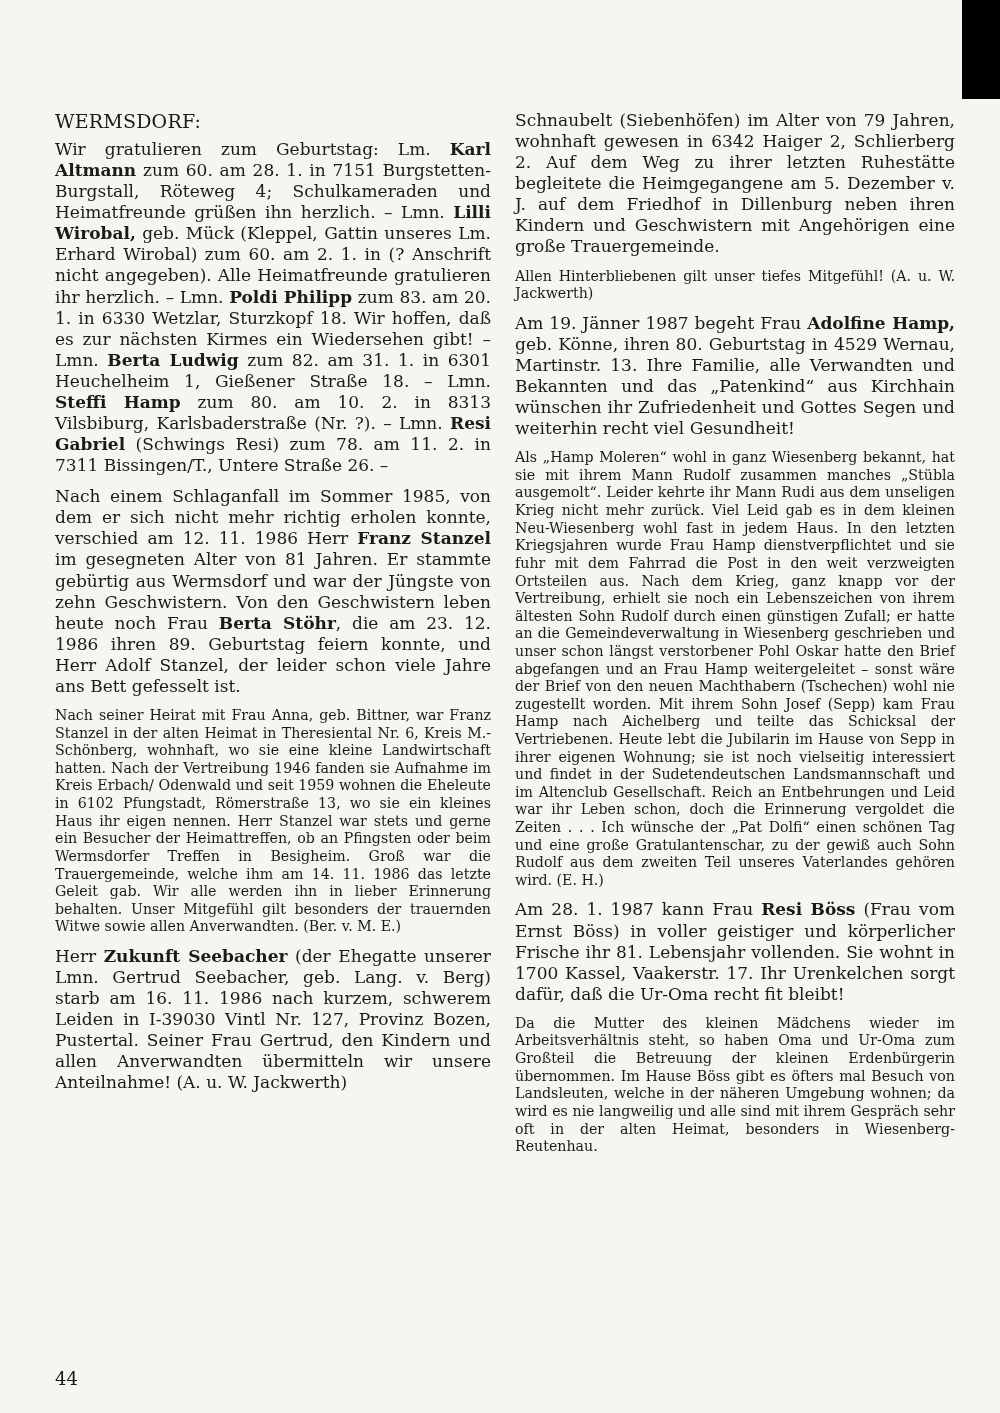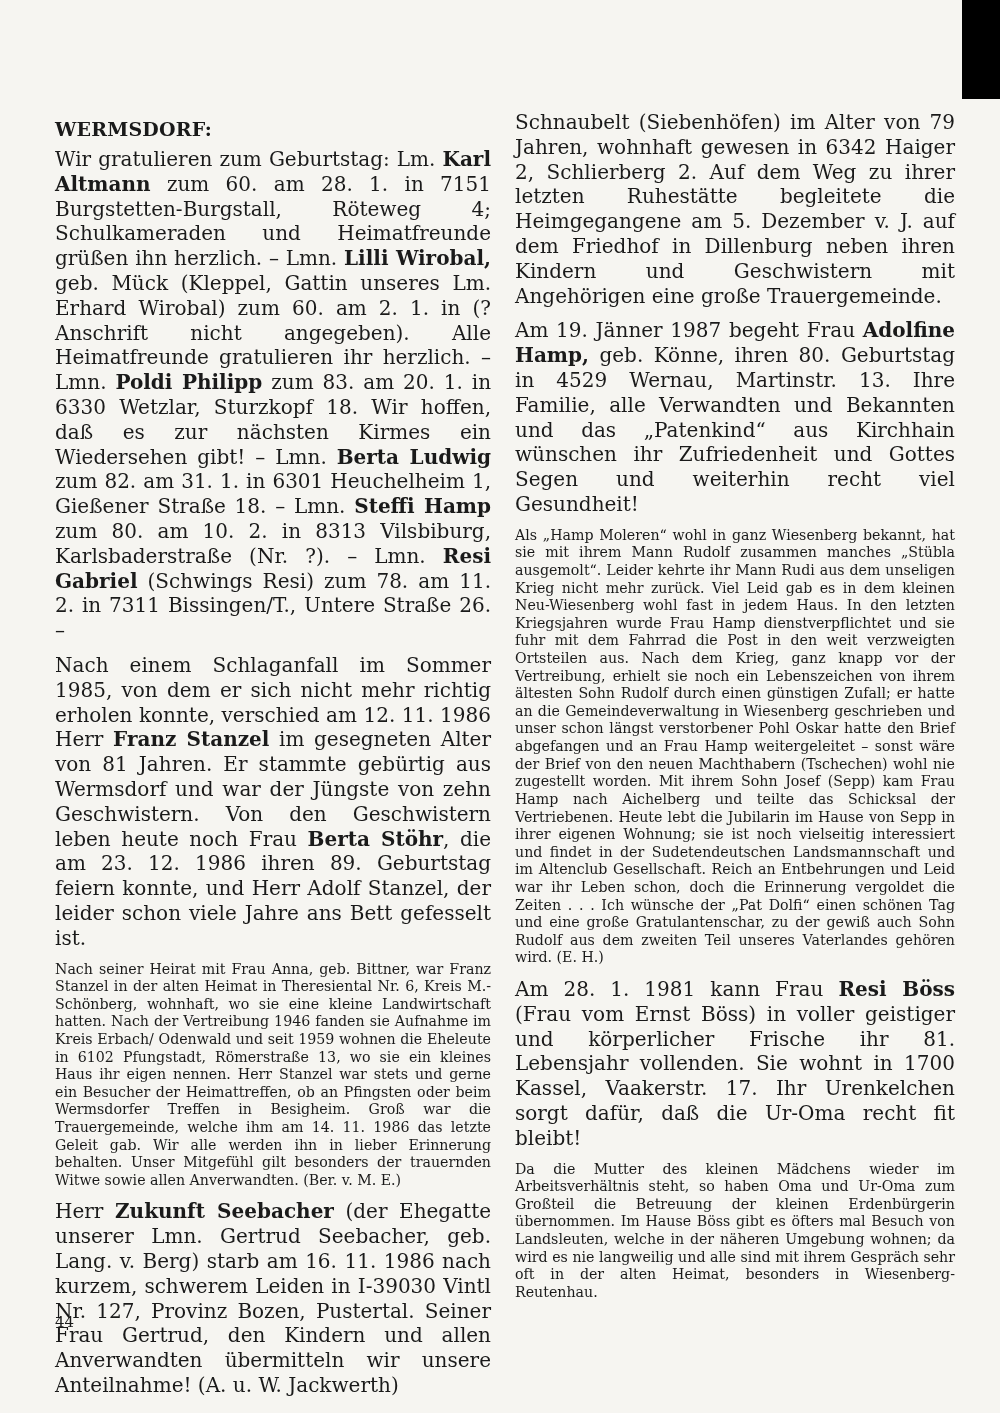--- a/index.html
+++ b/index.html
@@ -25,56 +25,57 @@
     top: 110px; left: 55px;
     width: 900px;
     display: flex;
     gap: 24px;
   }
   .col { box-sizing: border-box; }
   .col-left  { width: 436px; }
   .col-right { width: 440px; }
   .heading {
     font-size: 19px;
-    font-weight: bold;
-    margin: 8px 0 7px 0;
+    font-weight: normal;
+    margin: 0 0 7px 0;
     letter-spacing: 0.2px;
   }
   .heading.spaced-top { margin-top: 14px; }
   .para {
     margin: 0 0 10px 0;
     text-align: justify;
     hyphens: auto;
     -webkit-hyphens: auto;
   }
-  .para.normal { font-size: 20px; line-height: 1.24; }
+  .para.normal { font-size: 17px; line-height: 1.24; }
   .para.small  { font-size: 14.2px; line-height: 1.24; }
   .bold { font-weight: bold; }
   .page-number {
     position: absolute;
     left: 55px;
-    top: 1313px;
-    font-size: 15px;
+    top: 1368px;
+    font-size: 18px;
   }
 </style>
 </head>
 <body>
 
 <div class="page">
   <div class="scan-bar"></div>
   <div class="columns">
     <div class="col col-left">
         <h2 class="heading">WERMSDORF:</h2>
         <p class="para normal"><span>Wir gratulieren zum Geburtstag: Lm. </span><span class="bold">Karl Altmann</span><span> zum 60. am 28. 1. in 7151 Burgstetten-Burgstall, Röteweg 4; Schulkameraden und Heimatfreunde grüßen ihn herzlich. – Lmn. </span><span class="bold">Lilli Wirobal,</span><span> geb. Mück (Kleppel, Gattin unseres Lm. Erhard Wirobal) zum 60. am 2. 1. in (? Anschrift nicht angegeben). Alle Heimatfreunde gratulieren ihr herzlich. – Lmn. </span><span class="bold">Poldi Philipp</span><span> zum 83. am 20. 1. in 6330 Wetzlar, Sturzkopf 18. Wir hoffen, daß es zur nächsten Kirmes ein Wiedersehen gibt! – Lmn. </span><span class="bold">Berta Ludwig</span><span> zum 82. am 31. 1. in 6301 Heuchelheim 1, Gießener Straße 18. – Lmn. </span><span class="bold">Steffi Hamp</span><span> zum 80. am 10. 2. in 8313 Vilsbiburg, Karlsbaderstraße (Nr. ?). – Lmn. </span><span class="bold">Resi Gabriel</span><span> (Schwings Resi) zum 78. am 11. 2. in 7311 Bissingen/T., Untere Straße 26. –</span></p>
         <p class="para normal"><span>Nach einem Schlaganfall im Sommer 1985, von dem er sich nicht mehr richtig erholen konnte, verschied am 12. 11. 1986 Herr </span><span class="bold">Franz Stanzel</span><span> im gesegneten Alter von 81 Jahren. Er stammte gebürtig aus Wermsdorf und war der Jüngste von zehn Geschwistern. Von den Geschwistern leben heute noch Frau </span><span class="bold">Berta Stöhr</span><span>, die am 23. 12. 1986 ihren 89. Geburtstag feiern konnte, und Herr Adolf Stanzel, der leider schon viele Jahre ans Bett gefesselt ist.</span></p>
         <p class="para small"><span>Nach seiner Heirat mit Frau Anna, geb. Bittner, war Franz Stanzel in der alten Heimat in Theresiental Nr. 6, Kreis M.-Schönberg, wohnhaft, wo sie eine kleine Landwirtschaft hatten. Nach der Vertreibung 1946 fanden sie Aufnahme im Kreis Erbach/ Odenwald und seit 1959 wohnen die Eheleute in 6102 Pfungstadt, Römerstraße 13, wo sie ein kleines Haus ihr eigen nennen. Herr Stanzel war stets und gerne ein Besucher der Heimattreffen, ob an Pfingsten oder beim Wermsdorfer Treffen in Besigheim. Groß war die Trauergemeinde, welche ihm am 14. 11. 1986 das letzte Geleit gab. Wir alle werden ihn in lieber Erinnerung behalten. Unser Mitgefühl gilt besonders der trauernden Witwe sowie allen Anverwandten. (Ber. v. M. E.)</span></p>
         <p class="para normal"><span>Herr </span><span class="bold">Zukunft Seebacher</span><span> (der Ehegatte unserer Lmn. Gertrud Seebacher, geb. Lang. v. Berg) starb am 16. 11. 1986 nach kurzem, schwerem Leiden in I-39030 Vintl Nr. 127, Provinz Bozen, Pustertal. Seiner Frau Gertrud, den Kindern und allen Anverwandten übermitteln wir unsere Anteilnahme! (A. u. W. Jackwerth)</span></p>
       </div>
     <div class="col col-right">
         <p class="para normal"><span>Schnaubelt (Siebenhöfen) im Alter von 79 Jahren, wohnhaft gewesen in 6342 Haiger 2, Schlierberg 2. Auf dem Weg zu ihrer letzten Ruhestätte begleitete die Heimgegangene am 5. Dezember v. J. auf dem Friedhof in Dillenburg neben ihren Kindern und Geschwistern mit Angehörigen eine große Trauergemeinde.</span></p>
+        <p class="para small"><span>Allen Hinterbliebenen gilt unser tiefes Mitgefühl! (A. u. W. Jackwerth)</span></p>
         <p class="para normal"><span>Am 19. Jänner 1987 begeht Frau </span><span class="bold">Adolfine Hamp,</span><span> geb. Könne, ihren 80. Geburtstag in 4529 Wernau, Martinstr. 13. Ihre Familie, alle Verwandten und Bekannten und das „Patenkind“ aus Kirchhain wünschen ihr Zufriedenheit und Gottes Segen und weiterhin recht viel Gesundheit!</span></p>
         <p class="para small"><span>Als „Hamp Moleren“ wohl in ganz Wiesenberg bekannt, hat sie mit ihrem Mann Rudolf zusammen manches „Stübla ausgemolt“. Leider kehrte ihr Mann Rudi aus dem unseligen Krieg nicht mehr zurück. Viel Leid gab es in dem kleinen Neu-Wiesenberg wohl fast in jedem Haus. In den letzten Kriegsjahren wurde Frau Hamp dienstverpflichtet und sie fuhr mit dem Fahrrad die Post in den weit verzweigten Ortsteilen aus. Nach dem Krieg, ganz knapp vor der Vertreibung, erhielt sie noch ein Lebenszeichen von ihrem ältesten Sohn Rudolf durch einen günstigen Zufall; er hatte an die Gemeindeverwaltung in Wiesenberg geschrieben und unser schon längst verstorbener Pohl Oskar hatte den Brief abgefangen und an Frau Hamp weitergeleitet – sonst wäre der Brief von den neuen Machthabern (Tschechen) wohl nie zugestellt worden. Mit ihrem Sohn Josef (Sepp) kam Frau Hamp nach Aichelberg und teilte das Schicksal der Vertriebenen. Heute lebt die Jubilarin im Hause von Sepp in ihrer eigenen Wohnung; sie ist noch vielseitig interessiert und findet in der Sudetendeutschen Landsmannschaft und im Altenclub Gesellschaft. Reich an Entbehrungen und Leid war ihr Leben schon, doch die Erinnerung vergoldet die Zeiten . . . Ich wünsche der „Pat Dolfi“ einen schönen Tag und eine große Gratulantenschar, zu der gewiß auch Sohn Rudolf aus dem zweiten Teil unseres Vaterlandes gehören wird.  (E. H.)</span></p>
-        <p class="para normal"><span>Am 28. 1. 1981 kann Frau </span><span class="bold">Resi Böss</span><span> (Frau vom Ernst Böss) in voller geistiger und körperlicher Frische ihr 81. Lebensjahr vollenden. Sie wohnt in 1700 Kassel, Vaakerstr. 17. Ihr Urenkelchen sorgt dafür, daß die Ur-Oma recht fit bleibt!</span></p>
+        <p class="para normal"><span>Am 28. 1. 1987 kann Frau </span><span class="bold">Resi Böss</span><span> (Frau vom Ernst Böss) in voller geistiger und körperlicher Frische ihr 81. Lebensjahr vollenden. Sie wohnt in 1700 Kassel, Vaakerstr. 17. Ihr Urenkelchen sorgt dafür, daß die Ur-Oma recht fit bleibt!</span></p>
         <p class="para small"><span>Da die Mutter des kleinen Mädchens wieder im Arbeitsverhältnis steht, so haben Oma und Ur-Oma zum Großteil die Betreuung der kleinen Erdenbürgerin übernommen. Im Hause Böss gibt es öfters mal Besuch von Landsleuten, welche in der näheren Umgebung wohnen; da wird es nie langweilig und alle sind mit ihrem Gespräch sehr oft in der alten Heimat, besonders in Wiesenberg-Reutenhau.</span></p>
       </div>
   </div>
   <div class="page-number">44</div>
 </div>
 
 </body></html>

